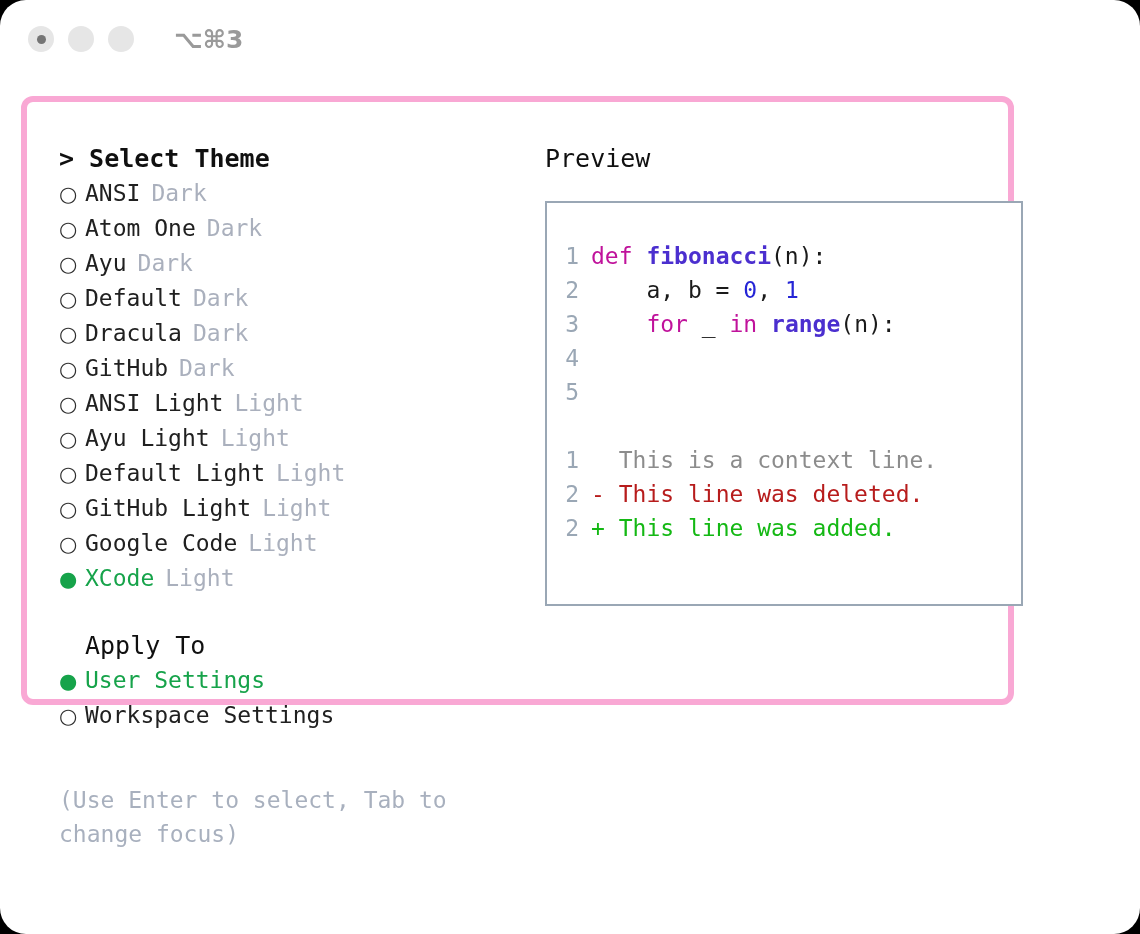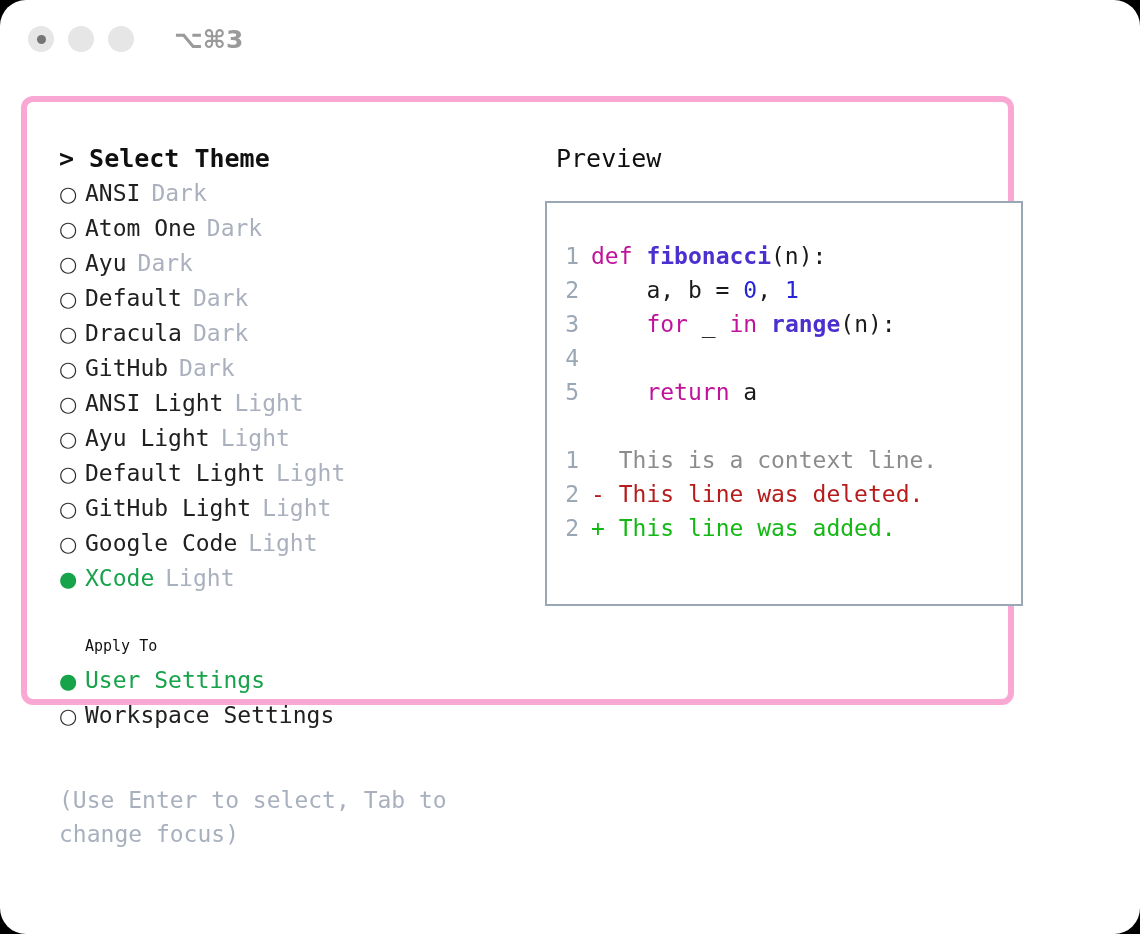--- a/index.html
+++ b/index.html
@@ -114,21 +114,21 @@
   .theme-name { color: #202020; }
   .theme-row.selected .theme-name { color: #16a34a; }
   .theme-kind {
     color: #aab0bd;
     padding-left: 11px;
   }
 
   .section-gap { height: 33px; }
 
   .apply-header {
-    font-size: 15px;
+    font-size: 25px;
     color: #101010;
     line-height: 34px;
     padding-left: 26px;
     white-space: pre;
   }
 
   .hint {
     margin-top: 50px;
     font-size: 23px;
     line-height: 34px;
@@ -141,21 +141,20 @@
   .right-col {
     flex: 1;
     padding-left: 31px;
   }
   .preview-header {
     font-size: 25px;
     color: #101010;
     line-height: 34px;
     white-space: pre;
     margin-bottom: 25px;
-    margin-left: 11px;
   }
   .preview-box {
     width: 478px;
     height: 405px;
     border: 2px solid #9aa7b5;
     box-sizing: border-box;
     background: #ffffff;
     padding: 36px 0 0 0;
   }
   .code-line {
@@ -233,21 +232,21 @@
       </div>
 
       <div class="right-col">
         <div class="preview-header">Preview</div>
         <div class="preview-box">
           <div id="code-block">
               <div class="code-line"><span class="ln">1</span><span class="code-text"><span class="tok-kw">def </span><span class="tok-fn">fibonacci</span><span class="tok-plain">(n):</span></span></div>
               <div class="code-line"><span class="ln">2</span><span class="code-text"><span class="tok-plain">    a, b = </span><span class="tok-num">0</span><span class="tok-plain">, </span><span class="tok-num">1</span></span></div>
               <div class="code-line"><span class="ln">3</span><span class="code-text"><span class="tok-plain">    </span><span class="tok-kw">for</span><span class="tok-plain"> _ </span><span class="tok-kw">in</span><span class="tok-plain"> </span><span class="tok-fn">range</span><span class="tok-plain">(n):</span></span></div>
               <div class="code-line"><span class="ln">4</span></div>
-              <div class="code-line"><span class="ln">5</span><span class="code-text"><span class="tok-plain">    </span><span class="tok-kw">return</span><span class="tok-plain"> a</span></span></div>
+              <div class="code-line"><span class="ln">5</span></div>
             </div>
           <div class="blank-line"></div>
           <div id="diff-block">
               <div class="code-line"><span class="ln">1</span><span class="code-text tok-ctx"><span>  </span><span>This is a context line.</span></span></div>
               <div class="code-line"><span class="ln">2</span><span class="code-text tok-del"><span>- </span><span>This line was deleted.</span></span></div>
               <div class="code-line"><span class="ln">2</span><span class="code-text tok-add"><span>+ </span><span>This line was added.</span></span></div>
             </div>
         </div>
       </div>
 

